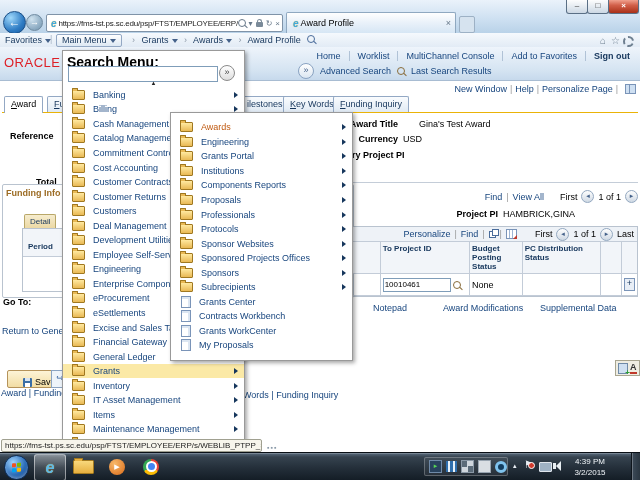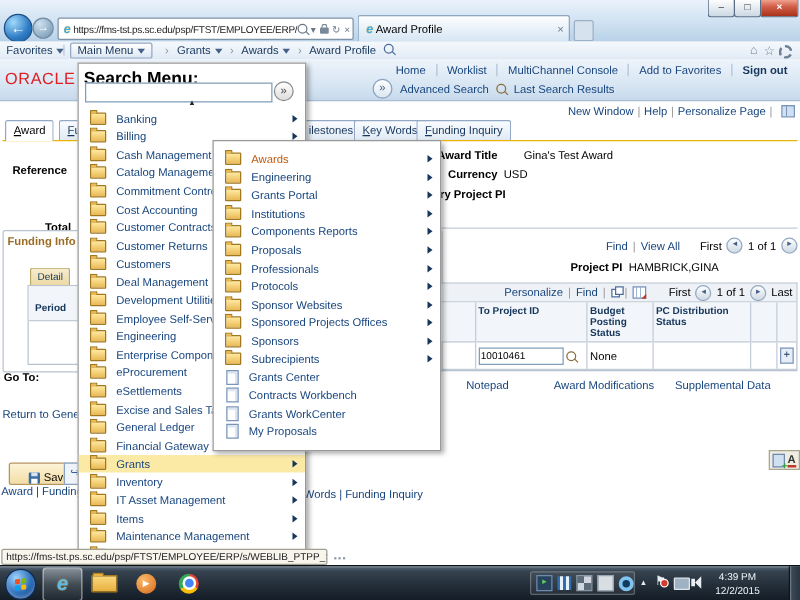--- a/index.html
+++ b/index.html
@@ -466,26 +466,26 @@
         <span class="lab">eSettlements</span>
         <span class="tri mi-arrow"></span>
       </div>
         <div class="mi">
         <span class="fold"></span>
         <span class="lab">Excise and Sales Tax/V</span>
         <span class="tri mi-arrow"></span>
       </div>
         <div class="mi">
         <span class="fold"></span>
+        <span class="lab">Financial Gateway</span>
+        <span class="tri mi-arrow"></span>
+      </div>
+        <div class="mi">
+        <span class="fold"></span>
         <span class="lab">General Ledger</span>
-        <span class="tri mi-arrow"></span>
-      </div>
-        <div class="mi">
-        <span class="fold"></span>
-        <span class="lab">Financial Gateway</span>
         <span class="tri mi-arrow"></span>
       </div>
         <div class="mi hl">
         <span class="fold"></span>
         <span class="lab">Grants</span>
         <span class="tri mi-arrow"></span>
       </div>
         <div class="mi">
         <span class="fold"></span>
         <span class="lab">Inventory</span>
@@ -631,18 +631,18 @@
       <span class="tico t3"></span>
       <span class="tico t4"></span>
       <span class="tico t5"></span>
     </div>
     <span class="trayglyph" style="left:513px;top:9px;font-size:7px">▴</span>
     <span class="trayglyph flagbadge" style="left:524px;top:6px;font-size:10px">⚑</span>
     <span class="mon" style="left:539px;top:9px"></span>
     <span class="spk" style="left:553px;top:10px"></span>
     <div id="clock">
       <div>4:39 PM</div>
-      <div>12/2/2015</div>
+      <div>3/2/2015</div>
     </div>
     <div id="showdesk"></div>
   </div>
 
 </div>
 
 </body></html>

